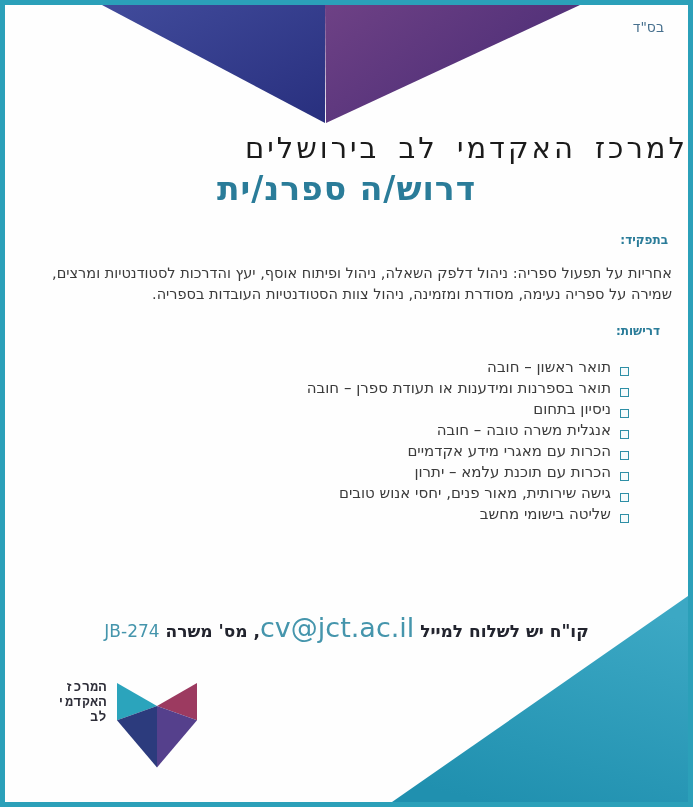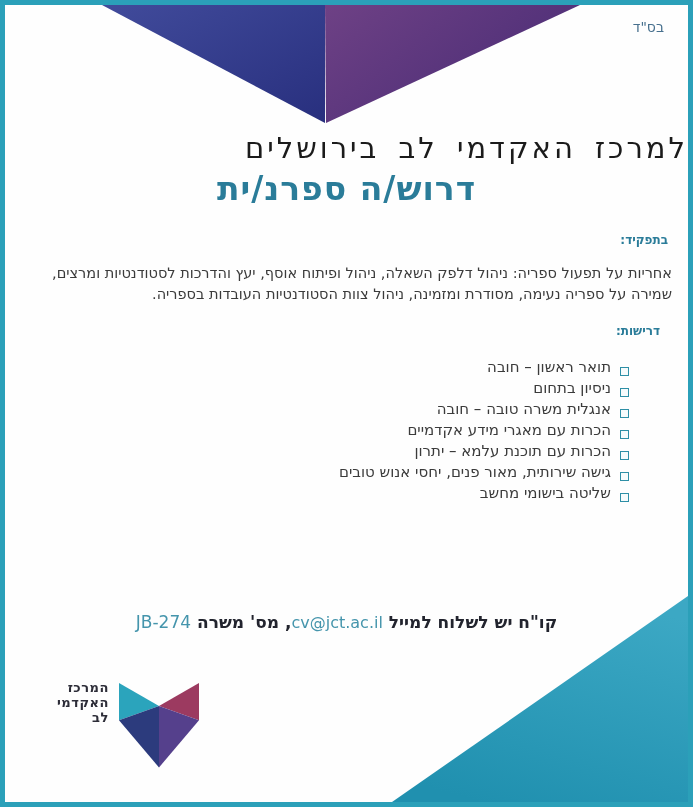--- a/index.html
+++ b/index.html
@@ -54,28 +54,28 @@
     position:absolute;top:550px;right:13px;
     font-size:17.5px;color:#2a7c99;white-space:nowrap;
   }
 
   .contact-line{
     position:absolute;top:607px;left:0;right:0;
     text-align:center;font-size:17px;font-weight:bold;color:#22242e;
     white-space:nowrap;
   }
   .contact-line .email{
-    color:#4595ac;font-size:16px;font-weight:normal;
+    color:#4595ac;font-size:27px;font-weight:normal;
     direction:ltr;unicode-bidi:embed;
   }
   .contact-line .jobcode{color:#4595ac;font-size:17px;font-weight:normal;}
 
   .logo{
     position:absolute;top:668px;left:52px;
-    display:flex;direction:ltr;gap:10px;align-items:flex-start;
+    display:flex;direction:ltr;gap:10px;align-items:flex-start;font-family:Liberation Mono, monospace;
   }
   .logo-text{
     padding-top:7px;text-align:right;
     font-size:13px;line-height:15px;font-weight:bold;color:#2d2d38;
     letter-spacing:0.5px;
   }
   .logo-mark{display:block;width:80px;height:100px;}
 </style>
 </head>
 <body>
@@ -117,20 +117,24 @@
 
   <div class="sec-heading req-heading">דרישות:</div>
 
   <ul class="req-list">
     <li>
         <span class="sq"></span>
         <span>תואר ראשון – חובה</span>
       </li>
     <li>
         <span class="sq"></span>
+        <span>תואר בספרנות ומידענות או תעודת ספרן – חובה</span>
+      </li>
+    <li>
+        <span class="sq"></span>
         <span>ניסיון בתחום</span>
       </li>
     <li>
         <span class="sq"></span>
         <span>אנגלית משרה טובה – חובה</span>
       </li>
     <li>
         <span class="sq"></span>
         <span>הכרות עם מאגרי מידע אקדמיים</span>
       </li>

